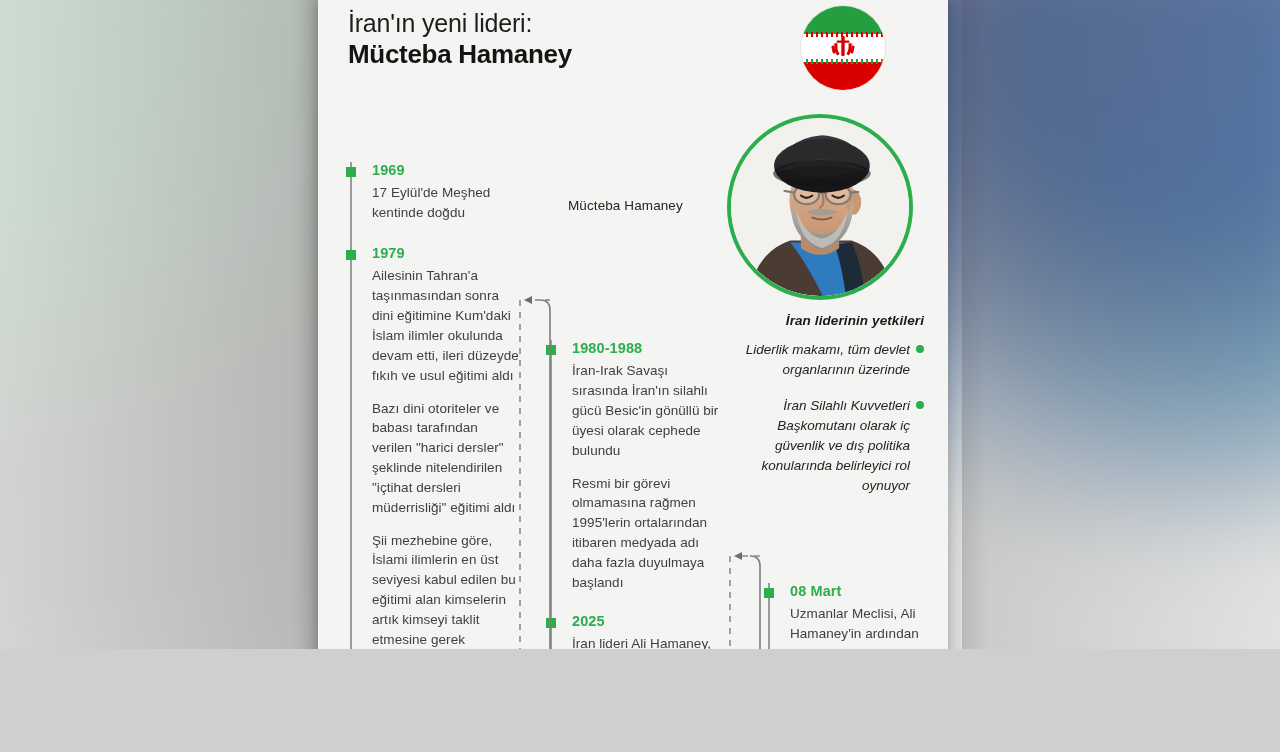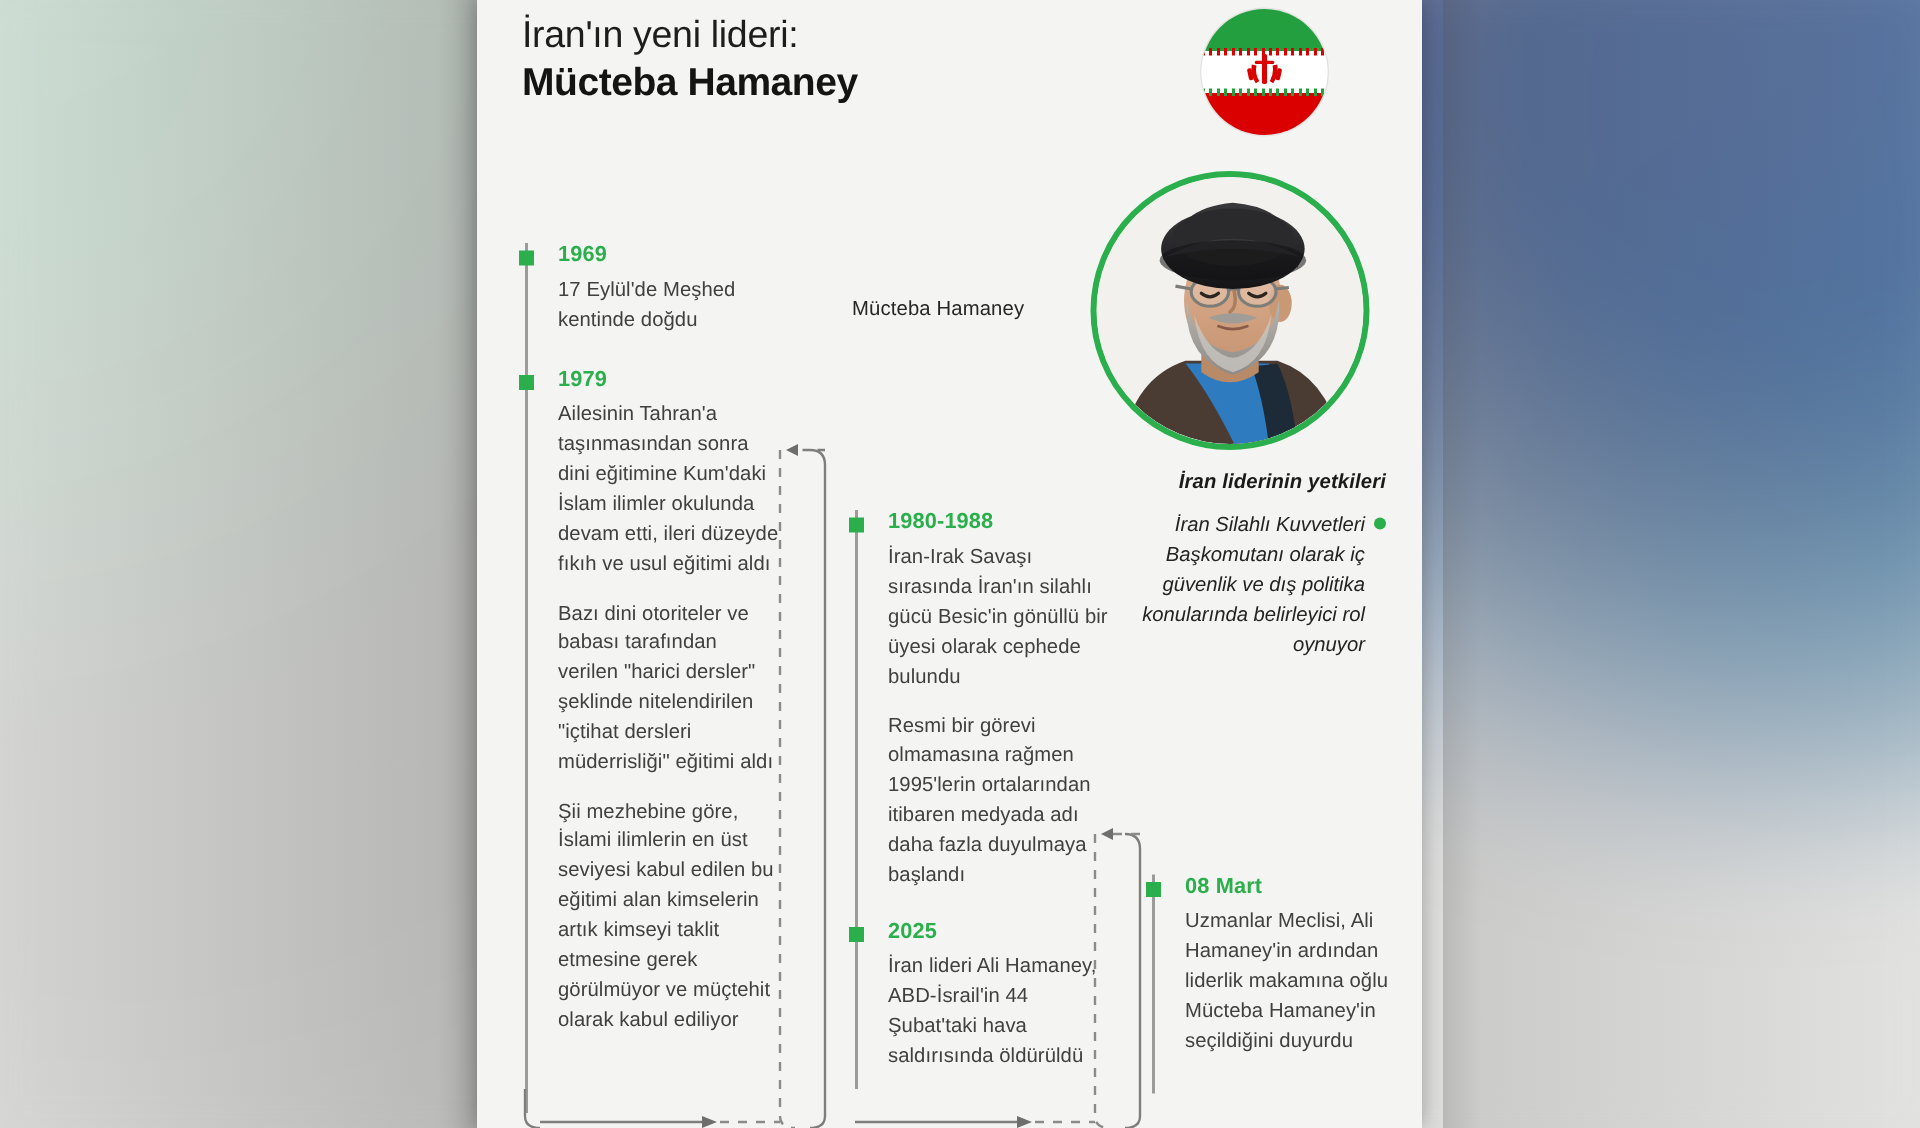--- a/index.html
+++ b/index.html
@@ -6,21 +6,21 @@
   * { box-sizing: border-box; margin: 0; padding: 0; }
   html, body {
     width: 1280px; height: 752px;
     overflow: hidden;
     font-family: "Liberation Sans", sans-serif;
     background: #cfcfcd;
   }
 
   #stage {
     position: relative;
-    width: 1280px; height: 752px;
+    width: 1280px; height: 649px;
     overflow: hidden;
   }
 
   
   .bg-blur {
     position: absolute; inset: -60px;
     filter: blur(34px);
     background:
       radial-gradient(circle at 88% 13%, rgba(42,88,150,0.80) 0 12%, rgba(42,88,150,0) 38%),
       radial-gradient(circle at 80% 4%, rgba(206,140,128,0.85) 0 10%, rgba(206,140,128,0) 32%),
@@ -227,20 +227,24 @@
           <ellipse cx="95" cy="58" rx="51" ry="14" fill="#101012" opacity=".55"></ellipse>
         </g>
       </svg>
     </div>
     <div class="portrait-cap">Mücteba Hamaney</div>
 
     <div class="powers">
       <div class="powers-title">İran liderinin yetkileri</div>
       <div class="power-item">
         <span class="power-dot"></span>
+        <span>Liderlik makamı, tüm devlet organlarının üzerinde</span>
+      </div>
+      <div class="power-item">
+        <span class="power-dot"></span>
         <span>İran Silahlı Kuvvetleri Başkomutanı olarak iç güvenlik ve dış politika konularında belirleyici rol oynuyor</span>
       </div>
     </div>
 
     <div class="col" style="left:32px; top:162px; width:170px;">
       <div class="rail" style="height:580px;"></div>
 
       <div class="tl-entry" style="margin-bottom:22px;">
         <span class="tl-marker"></span>
         <div class="tl-year">1969</div>
@@ -249,21 +253,21 @@
 
       <div class="tl-entry">
         <span class="tl-marker"></span>
         <div class="tl-year">1979</div>
         <div class="tl-para">Ailesinin Tahran'a taşınmasından sonra dini eğitimine Kum'daki İslam ilimler okulunda devam etti, ileri düzeyde fıkıh ve usul eğitimi aldı</div>
         <div class="tl-para">Bazı dini otoriteler ve babası tarafından verilen "harici dersler" şeklinde nitelendirilen "içtihat dersleri müderrisliği" eğitimi aldı</div>
         <div class="tl-para">Şii mezhebine göre, İslami ilimlerin en üst seviyesi kabul edilen bu eğitimi alan kimselerin artık kimseyi taklit etmesine gerek görülmüyor ve müçtehit olarak kabul ediliyor</div>
       </div>
     </div>
 
-    <div class="col" style="left:252px; top:340px; width:170px;">
+    <div class="col" style="left:232px; top:340px; width:170px;">
       <div class="rail" style="height:386px;"></div>
 
       <div class="tl-entry" style="margin-bottom:20px;">
         <span class="tl-marker"></span>
         <div class="tl-year">1980-1988</div>
         <div class="tl-para">İran-Irak Savaşı sırasında İran'ın silahlı gücü Besic'in gönüllü bir üyesi olarak cephede bulundu</div>
         <div class="tl-para">Resmi bir görevi olmamasına rağmen 1995'lerin ortalarından itibaren medyada adı daha fazla duyulmaya başlandı</div>
       </div>
 
       <div class="tl-entry">

